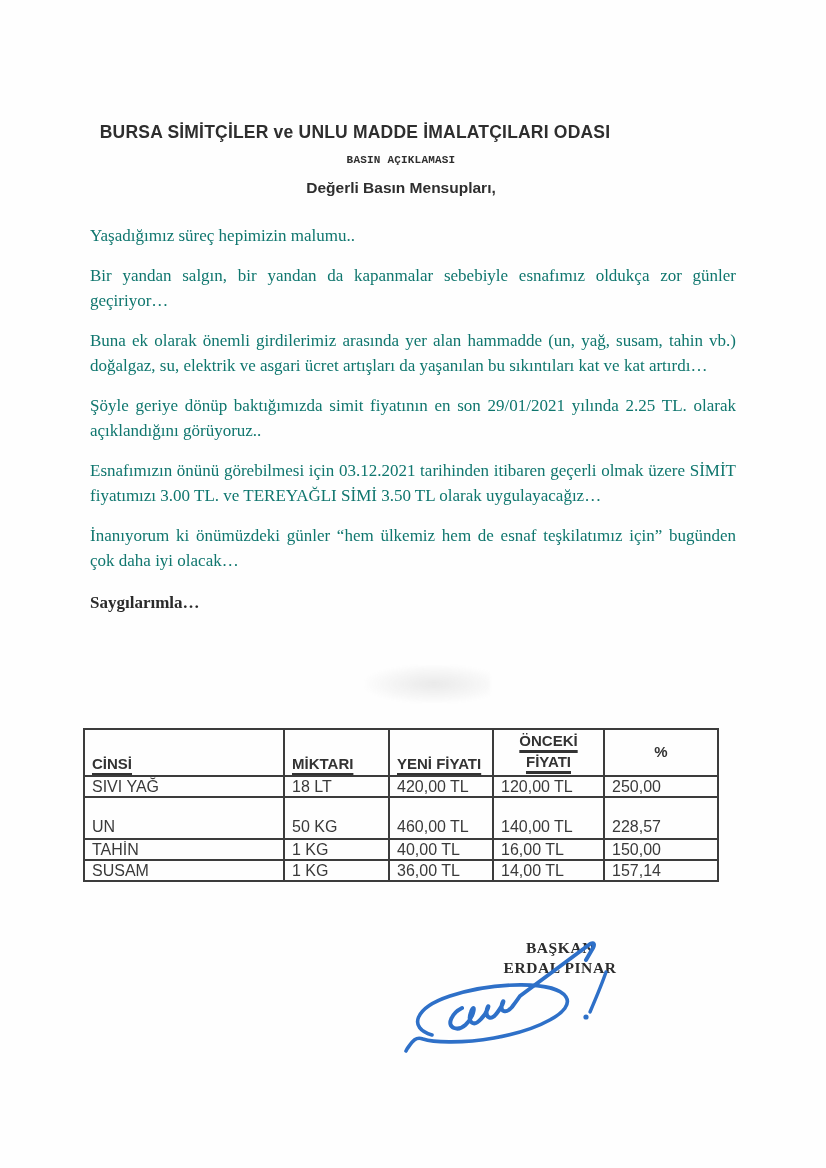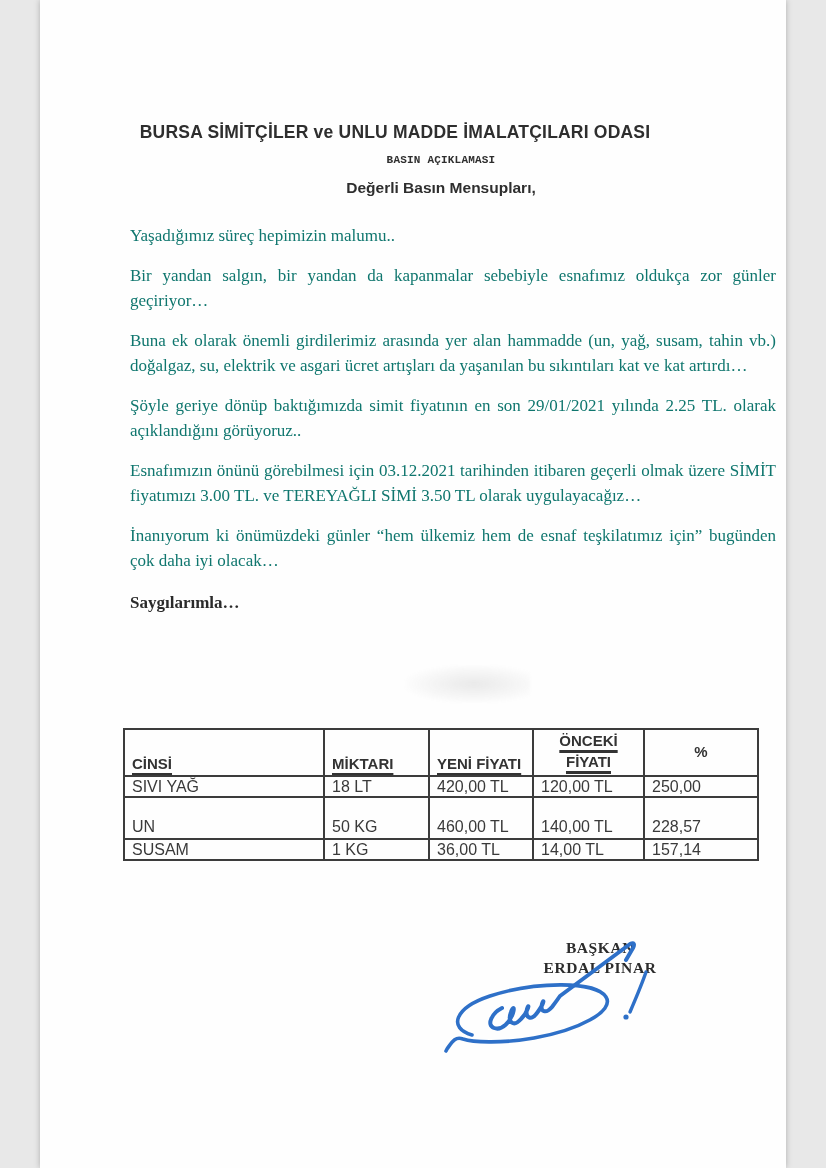--- a/index.html
+++ b/index.html
@@ -1,18 +1,18 @@
 <!DOCTYPE html>
 <html lang="tr"><head>
 <meta charset="utf-8">
 <style>
   html,body{margin:0;padding:0;background:#e8e8e8;}
   .page{
     position:relative;
-    width:746px;height:1168px;
+    width:826px;height:1168px;
     margin:0 auto;
     background:#fefefe;
     overflow:hidden;
     color:#2b2b2b;
     box-shadow:0 0 6px rgba(0,0,0,.25);
   }
   
   .letterhead{
     padding-top:118px;
     width:646px;
@@ -189,20 +189,27 @@
         <td>420,00 TL</td>
         <td>120,00 TL</td>
         <td>250,00</td>
       </tr>
       <tr class="tall">
         <td>UN</td>
         <td>50 KG</td>
         <td>460,00 TL</td>
         <td>140,00 TL</td>
         <td>228,57</td>
+      </tr>
+      <tr>
+        <td>TAHİN</td>
+        <td>1 KG</td>
+        <td>40,00 TL</td>
+        <td>16,00 TL</td>
+        <td>150,00</td>
       </tr>
       <tr>
         <td>SUSAM</td>
         <td>1 KG</td>
         <td>36,00 TL</td>
         <td>14,00 TL</td>
         <td>157,14</td>
       </tr>
     </tbody>
   </table>

